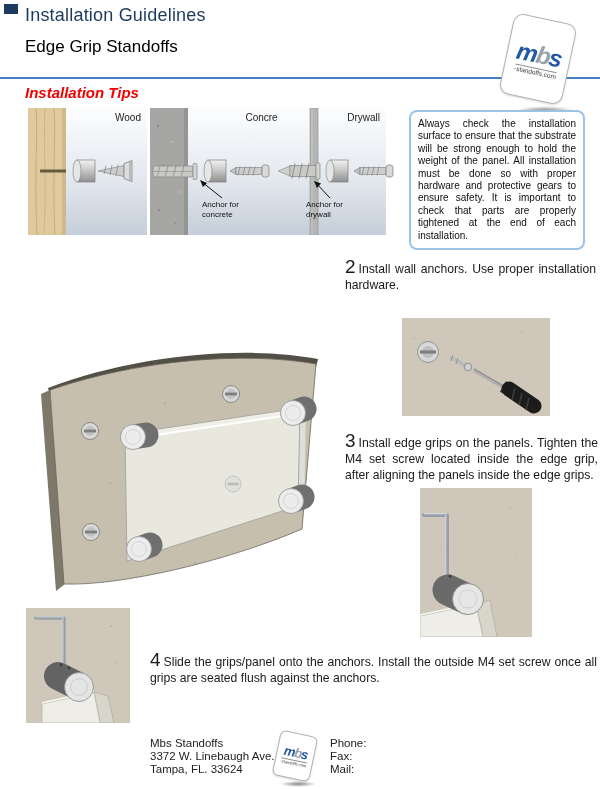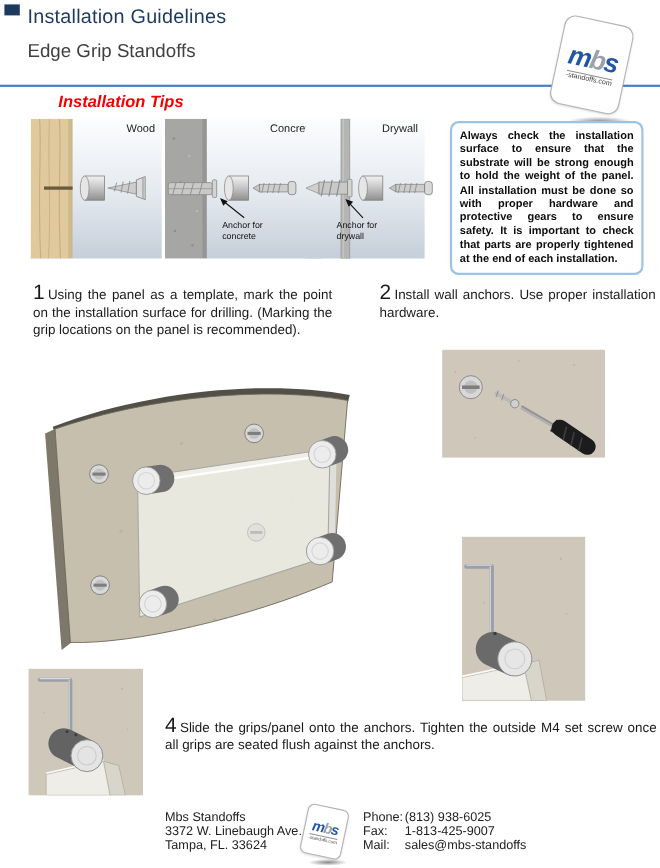--- a/index.html
+++ b/index.html
@@ -3,23 +3,23 @@
 <meta charset="utf-8">
 <style>
   * { margin:0; padding:0; box-sizing:border-box; }
   body { background:#ffffff; }
   .page { position:relative; width:600px; height:789px; background:#fff; overflow:hidden;
           font-family:"Liberation Sans", sans-serif; color:#1a1a1a; }
 
   
   .corner-mark { position:absolute; left:4px; top:4px; width:14px; height:10px; background:#1c3a5e; }
   .doc-title { position:absolute; left:25px; top:5px; font-size:18px; font-weight:400; color:#1c3a5e; letter-spacing:0.2px; }
-  .doc-subtitle { position:absolute; left:25px; top:37px; font-size:17px; color:#404040; }
+  .doc-subtitle { position:absolute; left:25px; top:37px; font-size:17px; color:#000000; }
   .header-rule { position:absolute; left:0; top:77px; width:600px; height:1.5px; background:#4480c2; }
-  .tips-heading { position:absolute; left:25px; top:84px; font-size:15px; font-weight:bold; font-style:italic; color:#f40000;margin-left:28px; }
+  .tips-heading { position:absolute; left:25px; top:84px; font-size:15px; font-weight:bold; font-style:italic; color:#f40000; }
 
   
   .logo-wrap { position:absolute; }
   .logo-card { position:absolute; background:#fff; border:1.5px solid #b3b3b3; border-radius:10px;
                display:flex; flex-direction:column; align-items:center; justify-content:center;
                transform:rotate(12deg); box-shadow:0 1px 2px rgba(0,0,0,0.15); }
   .logo-word { font-weight:bold; font-style:italic; line-height:1; letter-spacing:-1.5px; }
   .lm, .ls { color:#2257a5; } .lb { color:#9aa0a8; }
   .logo-domain { color:#3a3a3a; border-top:1px solid #8f8f8f; margin-top:1px; white-space:nowrap; }
   .logo-shadow { position:absolute; border-radius:50%;
@@ -37,21 +37,21 @@
 
   
   .tip-panel { position:absolute; top:108px; height:127px;
                background:linear-gradient(180deg,#fcfdfe 0%, #e4e9ef 55%, #c5ced9 100%); }
   .tip-panel svg { position:absolute; left:0; top:0; }
   .panel-label { position:absolute; top:4px; right:6px; font-size:10px; color:#222; }
   .anchor-note { position:absolute; width:64px; font-size:8px; line-height:9.5px; text-align:left; color:#111; }
 
   
   .warning-box { position:absolute; left:409px; top:110px; width:176px; border:2px solid #9cc2e5;
-                 border-radius:8px; padding:6px 7px; font-size:10px; font-weight:bold; line-height:12.4px;
+                 border-radius:8px; padding:6px 7px; font-size:10px; font-weight:normal; line-height:12.4px;
                  text-align:justify; color:#0d0d0d; background:#fff; }
 
   
   .step-p { position:absolute; text-align:justify; font-size:12.2px; line-height:16.2px; color:#1a1a1a; }
   .step-num { font-size:19px; line-height:16.2px; margin-right:3px; }
   .step1 { left:30px; top:259px; width:272px; }
   .step2 { left:345px; top:259px; width:251px; }
   .step3 { left:345px; top:433px; width:253px; }
   .step4a { left:150px; top:652px; width:447px; }
   .step4b { left:150px; top:698px; width:447px; }
@@ -199,23 +199,23 @@
     </svg>
     <div class="panel-label">Drywall</div>
     <div class="anchor-note" style="left:28px; top:92px;">
       <div>Anchor for</div>
       <div>drywall</div>
     </div>
   </div>
 
   <div class="warning-box">Always check the installation surface to ensure that the substrate will be strong enough to hold the weight of the panel. All installation must be done so with proper hardware and protective gears to ensure safety. It is important to check that parts are properly tightened at the end of each installation.</div>
 
-  <p class="step-p step1"><span class="step-num">1</span><span>Using the panel as a template, mark the point on the installation surface for drilling. (Marking the grip locations on the panel is recommended).</span></p>
   <p class="step-p step2"><span class="step-num">2</span><span>Install wall anchors. Use proper installation hardware.</span></p>
-  <p class="step-p step4a"><span class="step-num">4</span><span>Slide the grips/panel onto the anchors. Tighten the outside M4 set screw once all grips are seated flush against the anchors.</span></p>
+  <p class="step-p step3"><span class="step-num">3</span><span>Install edge grips on the panels. Tighten the M4 set screw located inside the edge grip, after aligning the panels inside the edge grips.</span></p>
+  <p class="step-p step4a"><span class="step-num">4</span><span>Slide the grips/panel onto the anchors. Install the outside M4 set screw once all grips are seated flush against the anchors.</span></p>
 
   <div class="illus" style="left:15px; top:333px; width:330px; height:272px;">
     <svg width="330" height="272" viewBox="0 0 330 272">
       <g>
         <path d="M33 55 C120 22 230 12 303 26 L301 34 C228 20 122 30 35 62 Z" fill="#524f47"></path>
         <path d="M26 61 L35 57 L50 251 L41 258 Z" fill="#7d786a"></path>
         <path d="M35 57 C122 27 228 18 301 31 L287 196 C210 229 105 253 49 251 Z" fill="#c6bfae" stroke="#6a665a" stroke-width="0.8"></path>
         <circle cx="150" cy="70" r="1.5" fill="rgba(0,0,0,0.06)"></circle>
           <circle cx="95" cy="150" r="1.5" fill="rgba(0,0,0,0.06)"></circle>
         <circle cx="250" cy="120" r="1.5" fill="rgba(0,0,0,0.06)"></circle>
@@ -359,19 +359,14 @@
       <div class="logo-word"><span class="lm">m</span><span class="lb">b</span><span class="ls">s</span></div>
       <div class="logo-domain">-standoffs.com</div>
     </div>
   </div>
 
   <div class="footer-block f-labels">
     <div>Phone:</div>
     <div>Fax:</div>
     <div>Mail:</div>
   </div>
-  <div class="footer-block f-values">
-    <div>(813) 938-6025</div>
-    <div>1-813-425-9007</div>
-    <div>sales@mbs-standoffs</div>
-  </div>
 
 </div>
 
 </body></html>

